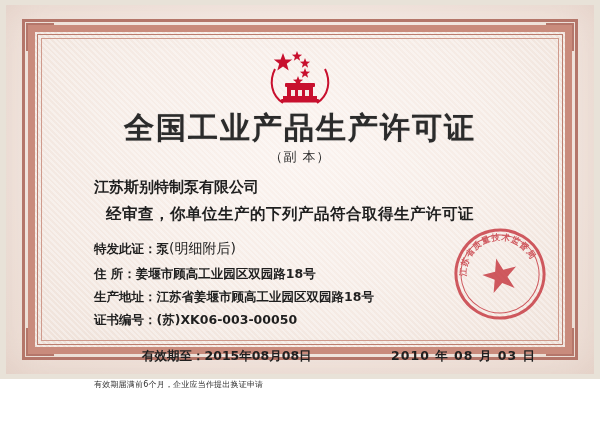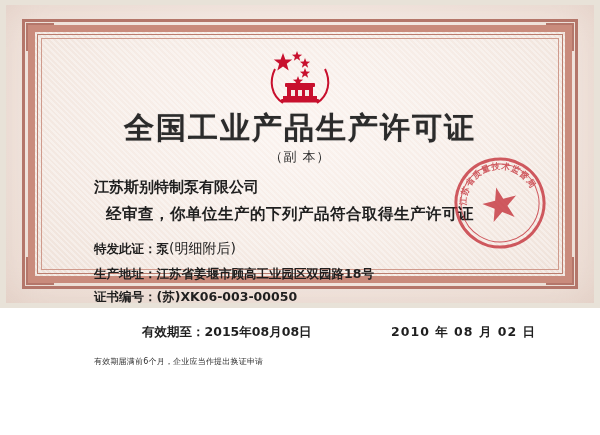--- a/index.html
+++ b/index.html
@@ -11,21 +11,21 @@
     width: 600px;
     height: 435px;
     font-family: "DejaVu Sans", "Liberation Sans", sans-serif;
     overflow: hidden;
   }
 
   
   #certificate {
     position: relative;
     width: 600px;
-    height: 308px;
+    height: 379px;
     background: #e8e2d8;
     box-sizing: border-box;
   }
 
   
   .paper {
     position: absolute;
     left: 6px;
     top: 5px;
     right: 6px;
@@ -263,33 +263,36 @@
 
       <div class="statement">
         <span class="indent">经审查，你单位生产的下列产品符合取得生产许可证</span><br>
       </div>
 
       <div class="fields">
         <div class="field-row">
           <span class="field-label">特发此证：</span><span class="field-value">泵</span><span class="small-note">(明细附后)</span>
         </div>
         <div class="field-row">
+          <span class="field-label">住    所：</span><span class="field-value">姜堰市顾高工业园区双园路18号</span>
+        </div>
+        <div class="field-row">
           <span class="field-label">生产地址：</span><span class="field-value">江苏省姜堰市顾高工业园区双园路18号</span>
         </div>
         <div class="field-row">
           <span class="field-label">证书编号：</span><span class="field-value">(苏)XK06-003-00050</span>
         </div>
         <div class="field-row date-row">
           <span class="field-label">有效期至：</span><span class="field-value">2015年08月08日</span>
           <span class="date-right">
             <span>2010</span>
             <span>年</span>
             <span>08</span>
             <span>月</span>
-            <span>02</span>
+            <span>03</span>
             <span>日</span>
           </span>
         </div>
       </div>
 
       <div class="footnote">有效期届满前6个月，企业应当作提出换证申请</div>
     </div>
 
     <div class="seal">
       <svg width="96" height="96" viewBox="0 0 96 96">

